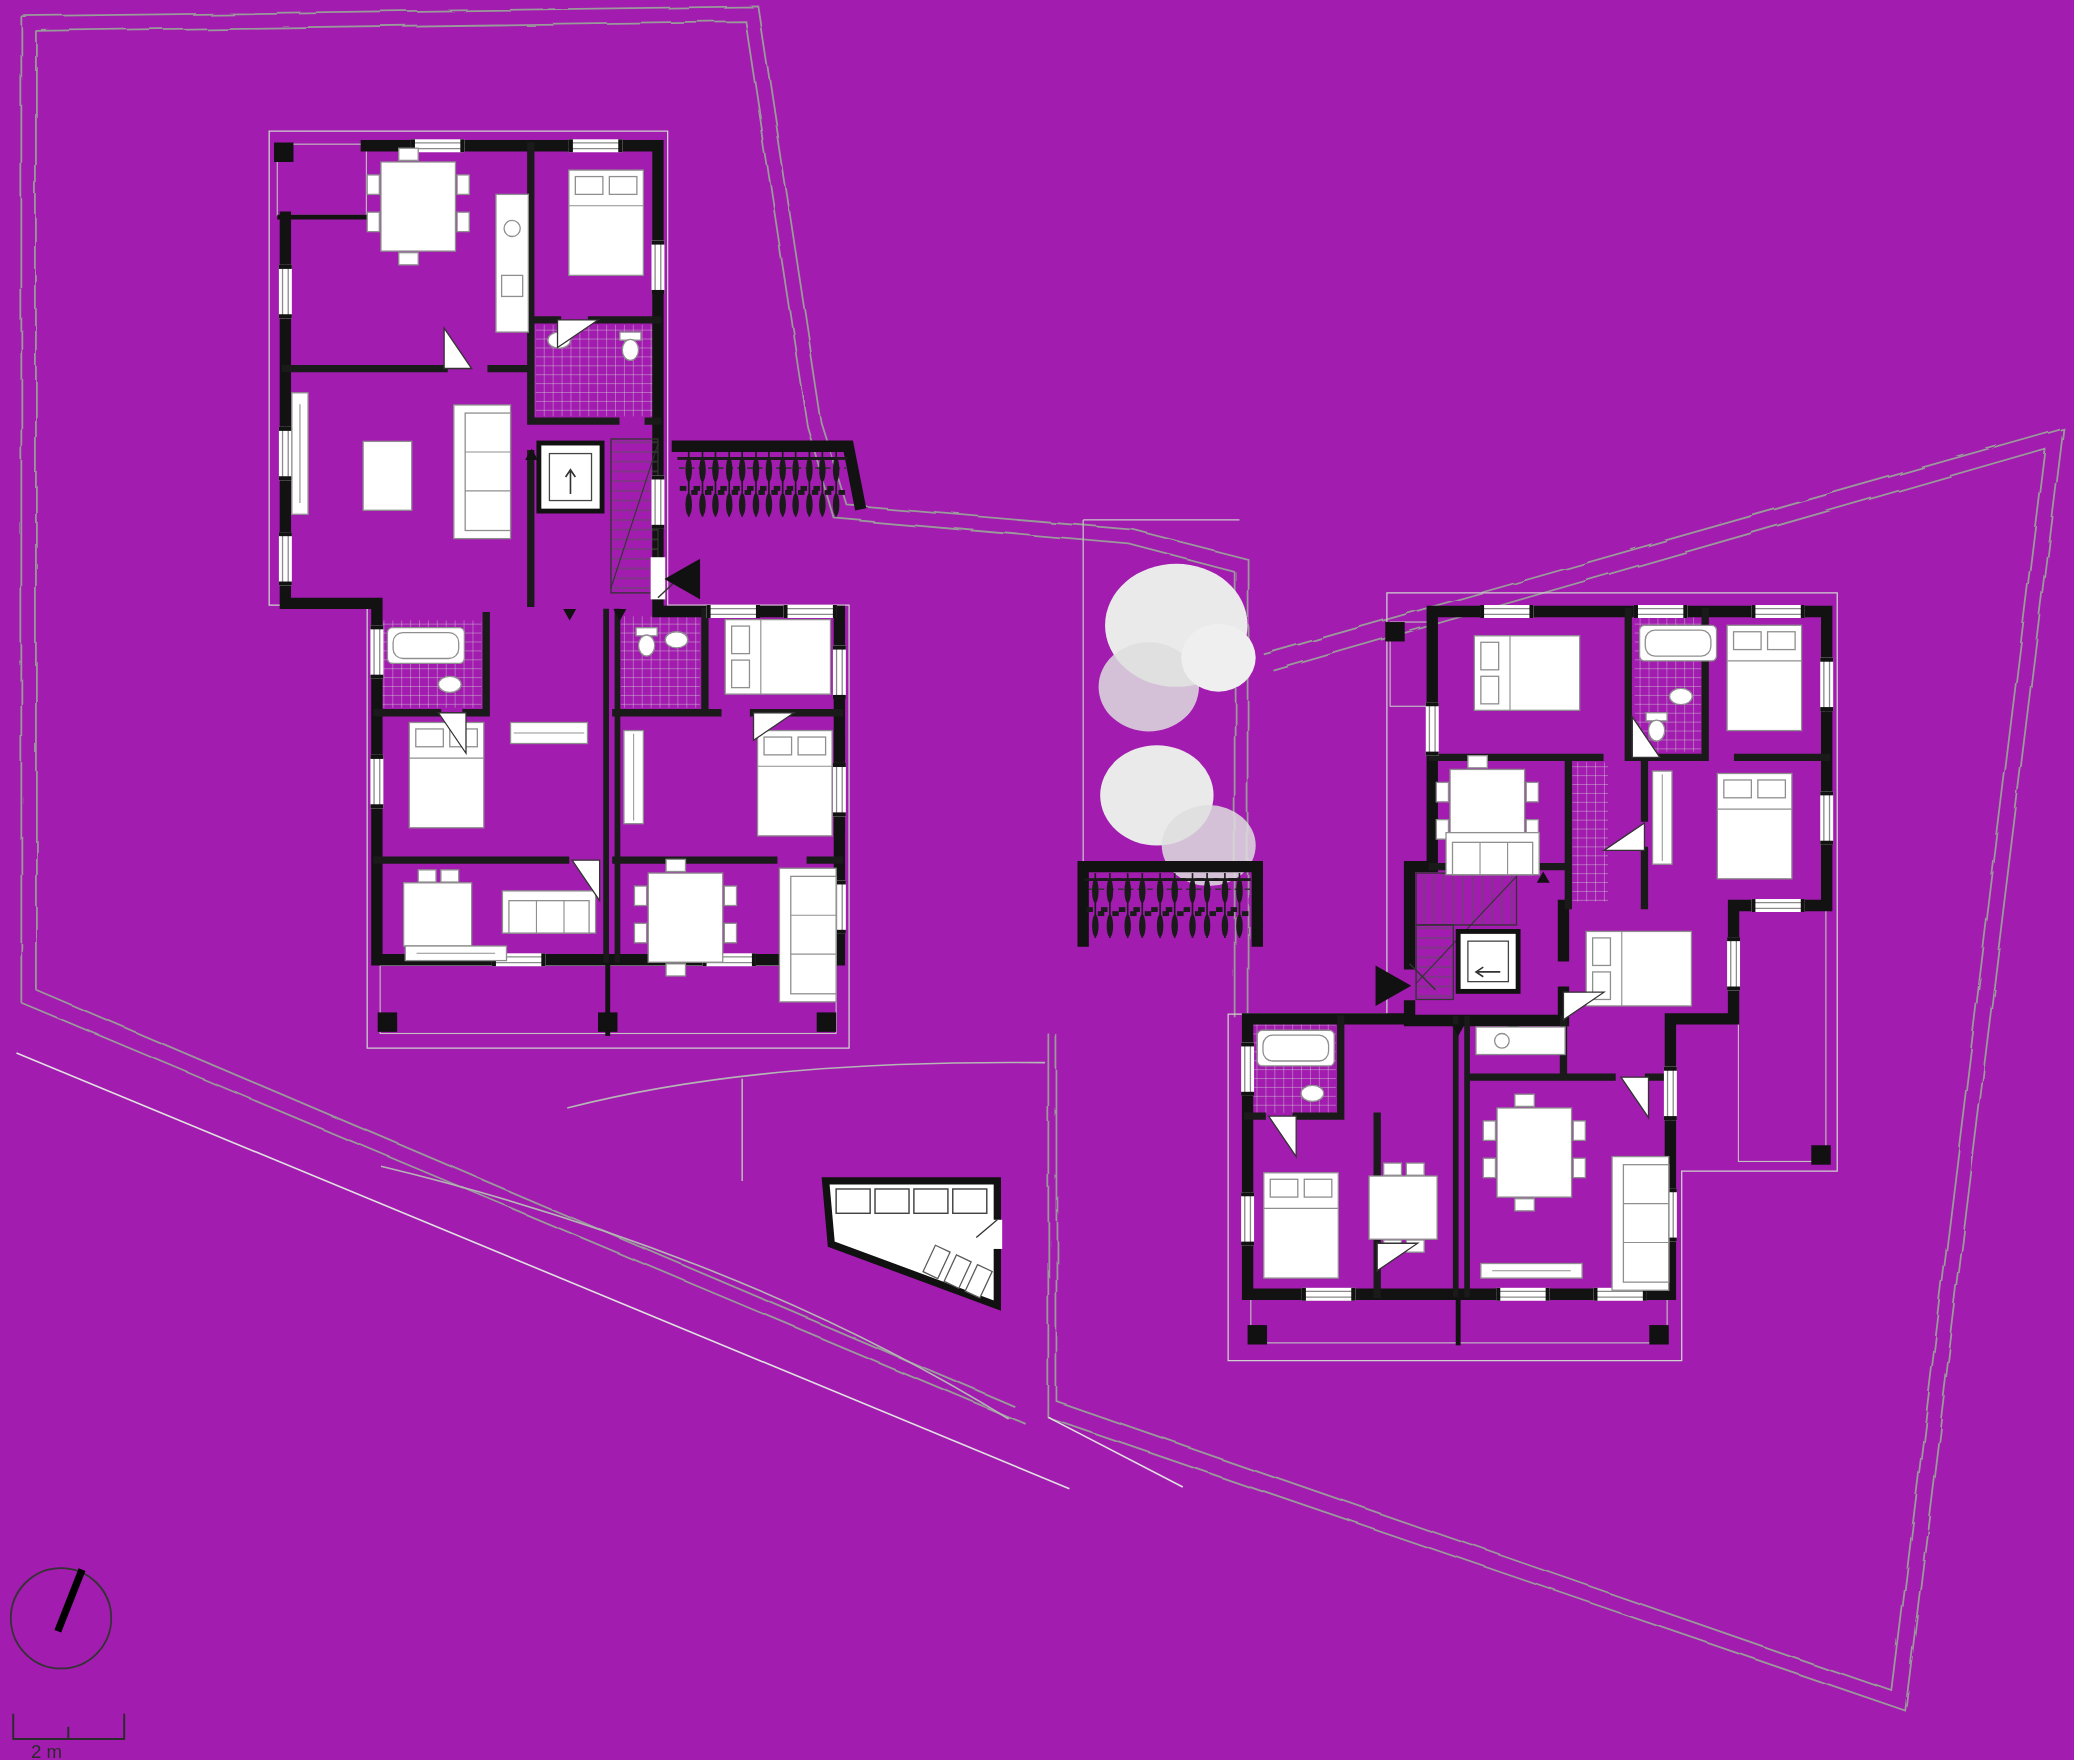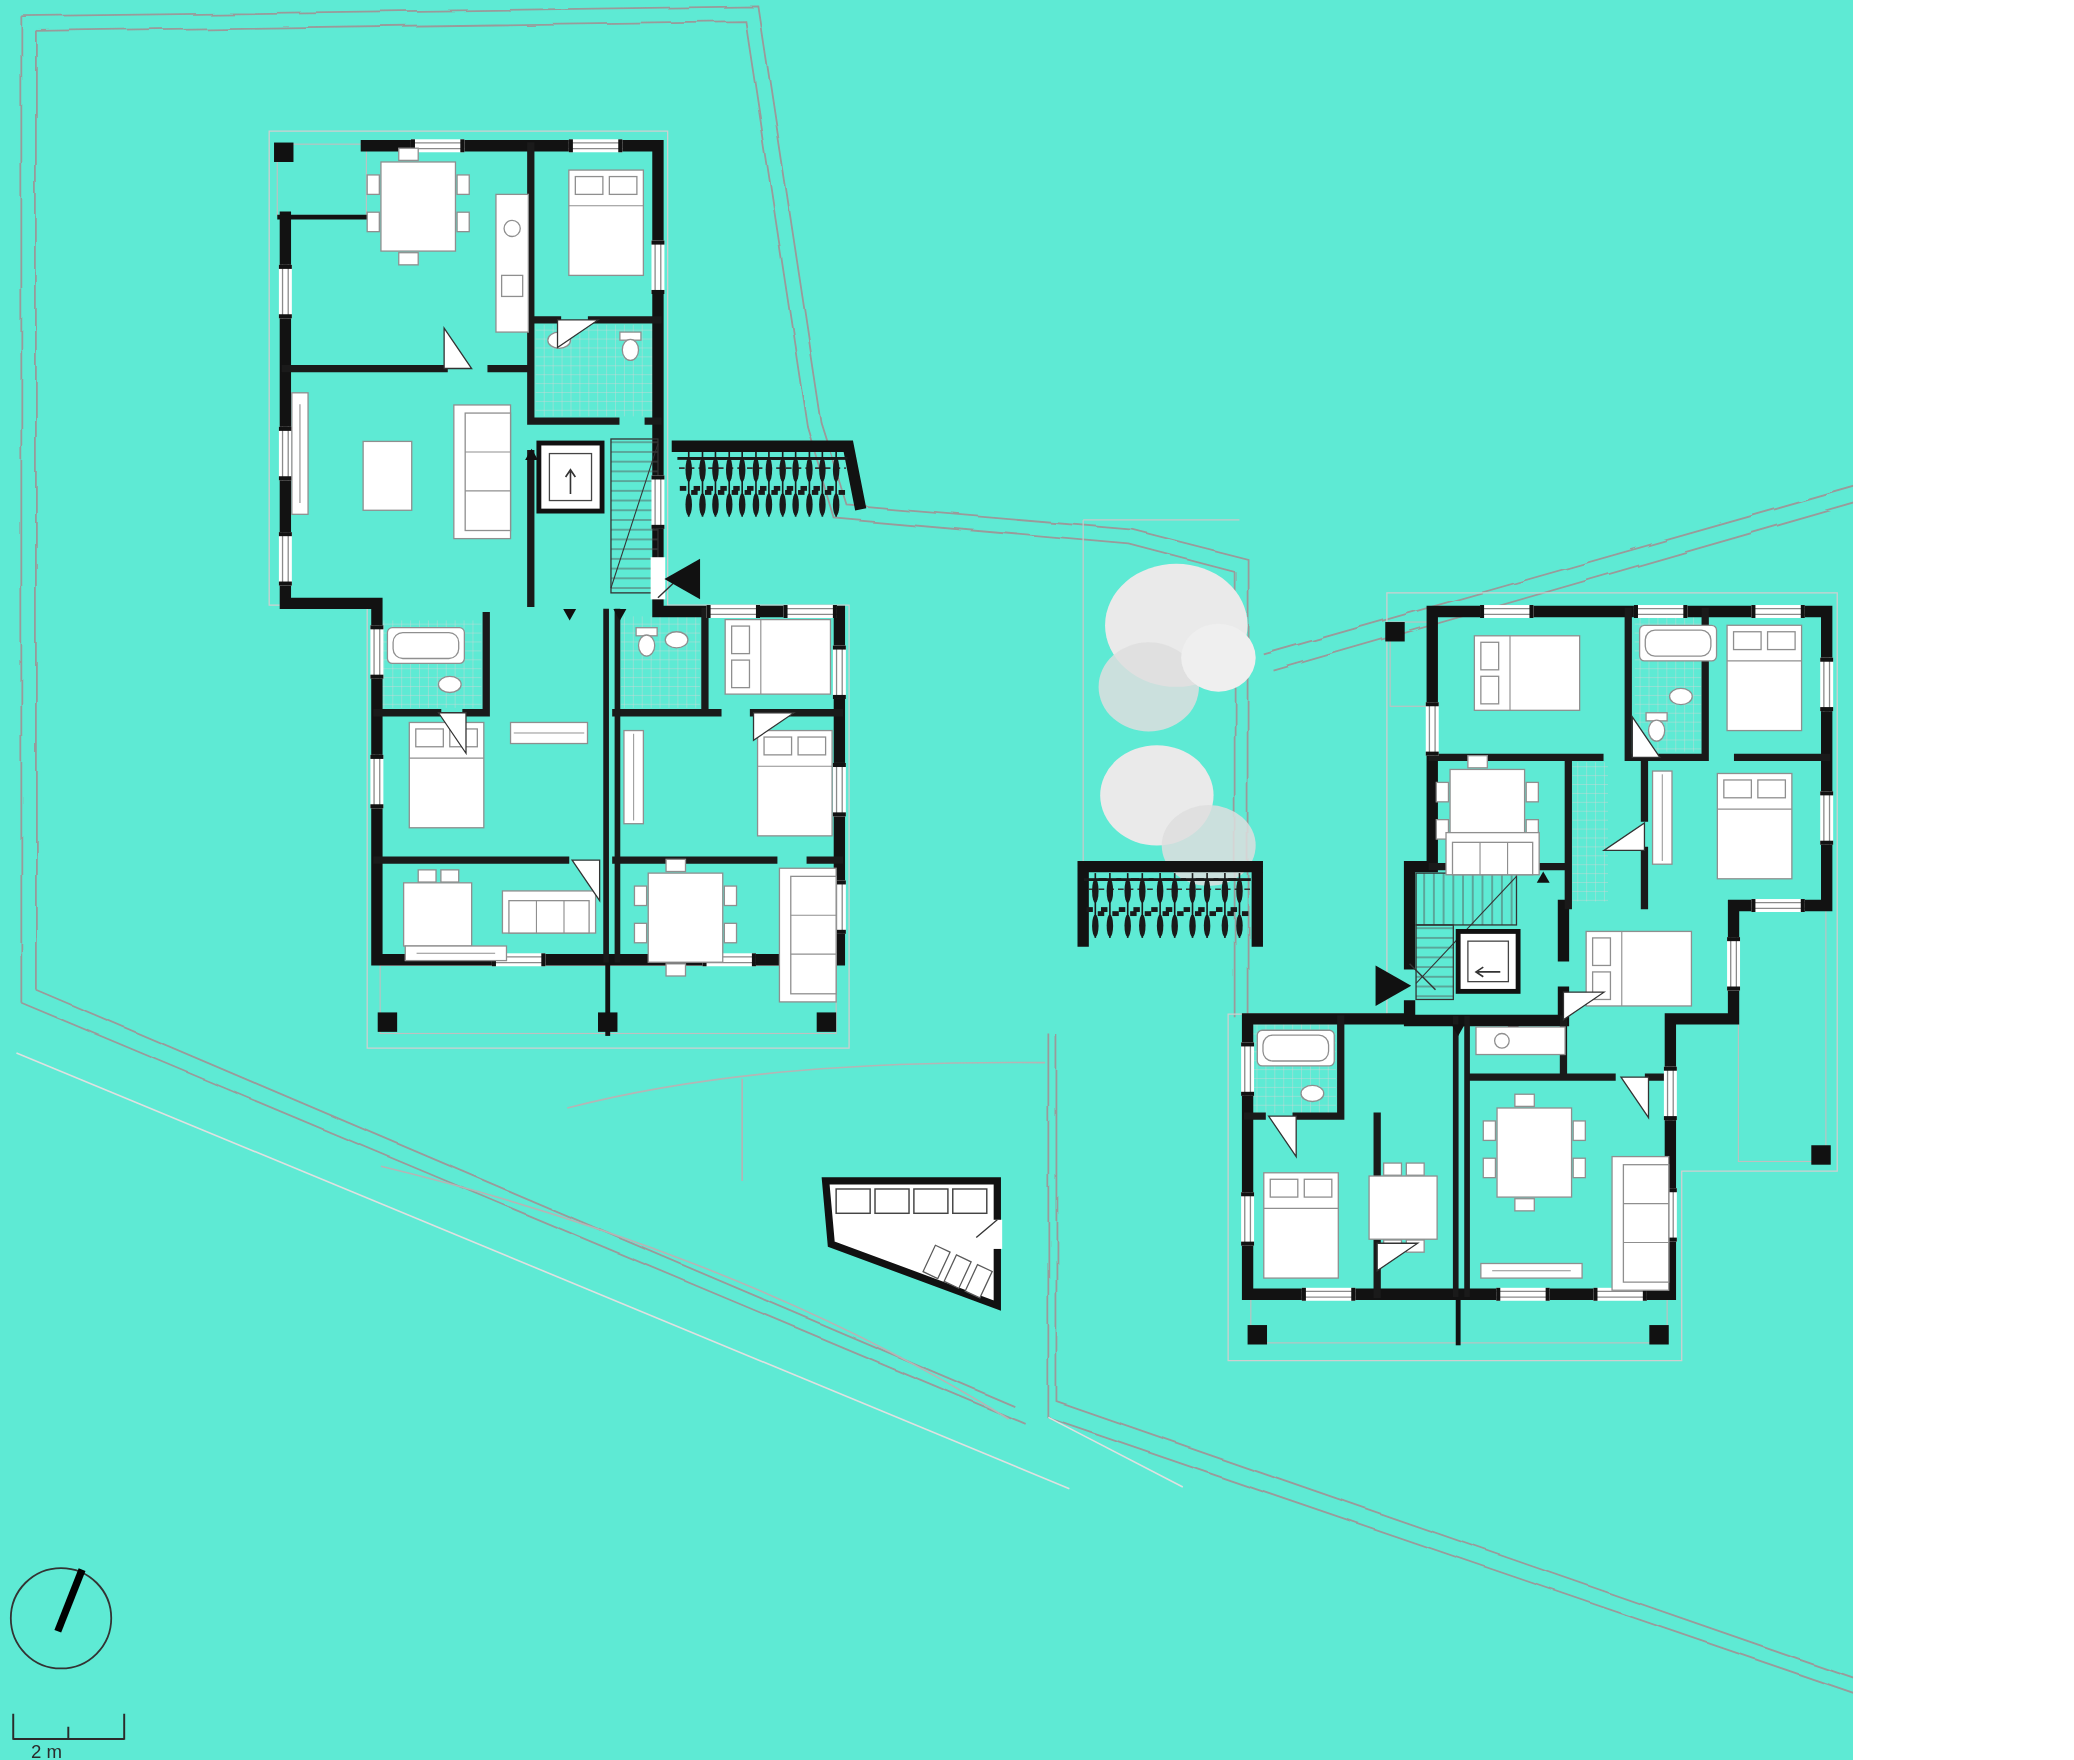--- a/index.html
+++ b/index.html
@@ -1,16 +1,16 @@
 <!DOCTYPE html>
 <html style="font-size:13px"><head>
 <meta charset="utf-8">
 <style>
   html,body{margin:0;padding:0;background:#fff;}
-  .canvas{position:relative;width:1853px;height:1760px;background:#5eead4;overflow:hidden;}
+  .canvas{position:relative;width:2074px;height:1760px;background:#a21caf;overflow:hidden;}
   svg{display:block;}
   .wall{stroke:#121212;stroke-width:14;fill:none;stroke-linecap:square;}
   .wall6{stroke:#121212;stroke-width:6;fill:none;stroke-linecap:square;}
   .iwall{stroke:#1a1a1a;stroke-width:9;fill:none;stroke-linecap:square;}
   .pwall{stroke:#1a1a1a;stroke-width:7;fill:none;stroke-linecap:square;}
   .bound{stroke:#9a9a9a;stroke-width:2.2;fill:none;}
   .thin{stroke:#c9c9c9;stroke-width:1.5;fill:none;}
   .encl{stroke:#cfcfcf;stroke-width:1.6;fill:none;}
   .road{stroke:#b5b5b5;stroke-width:2;fill:none;}
   .faint{stroke:#e0e0e0;stroke-width:2;fill:none;}

